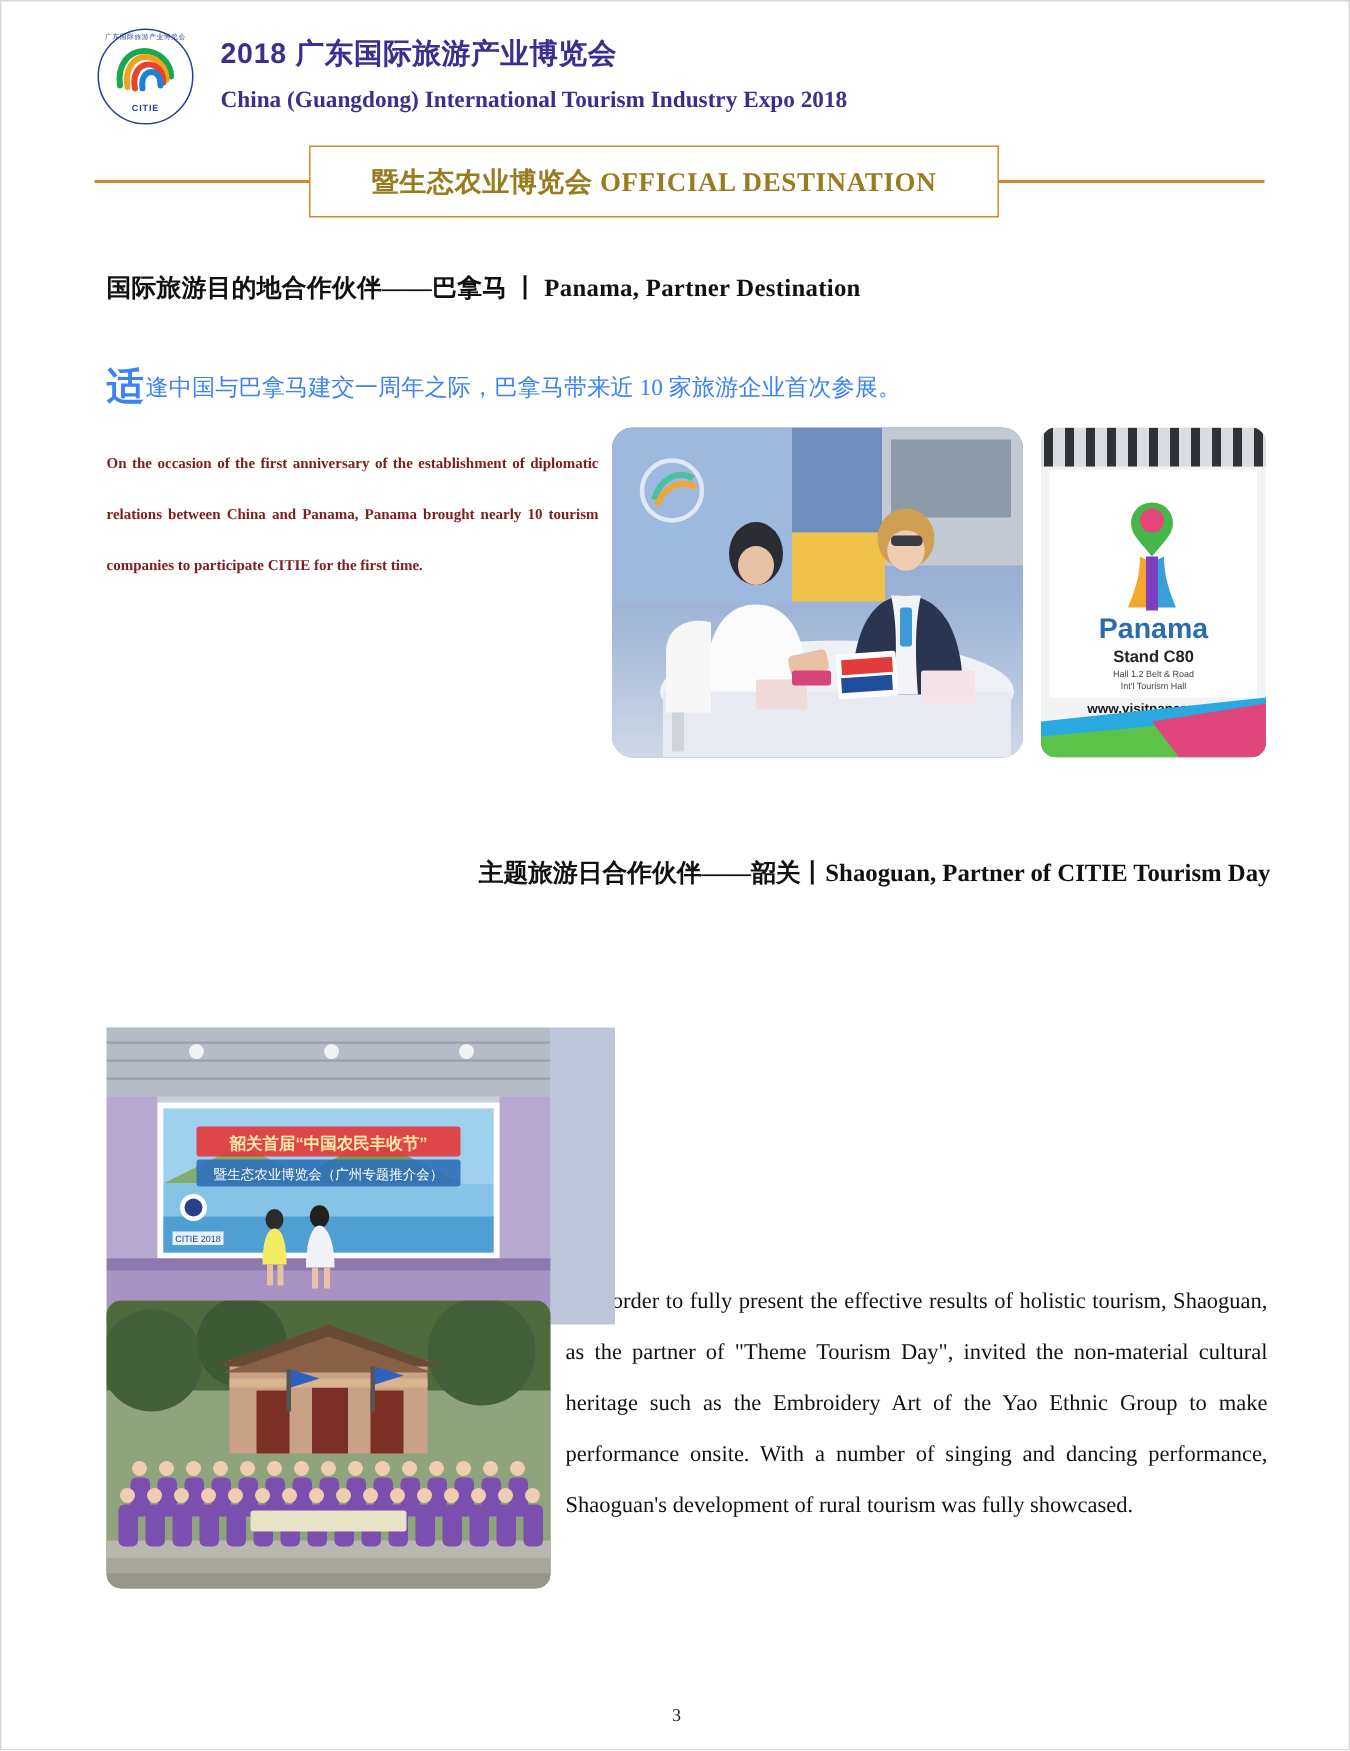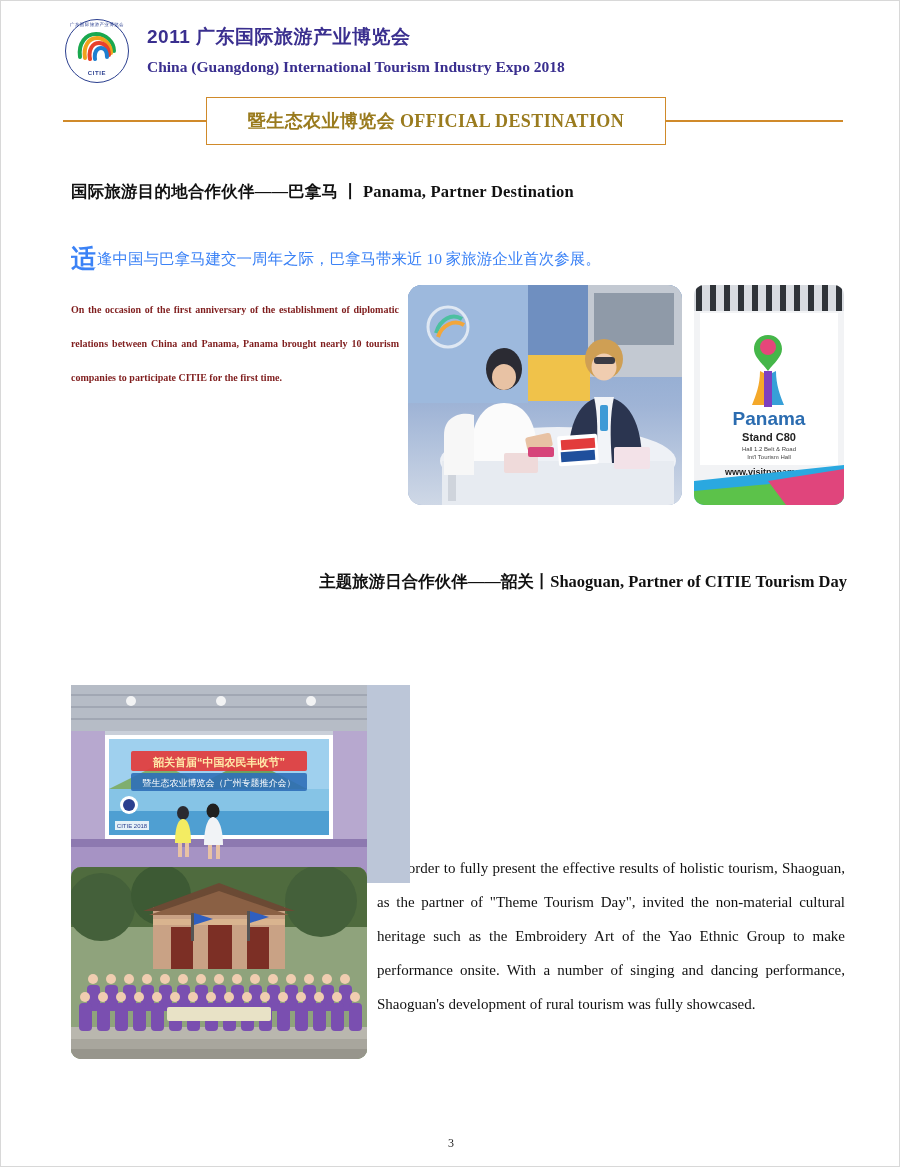--- a/index.html
+++ b/index.html
@@ -279,21 +279,21 @@
       <div class="logo-text-top">广东国际旅游产业博览会</div>
       <svg class="logo-arcs" viewBox="0 0 42 30">
         <path d="M4,26 C2,12 10,3 20,3 C30,3 38,11 38,20" fill="none" stroke="#1aa84f" stroke-width="4" stroke-linecap="round"></path>
         <path d="M9,27 C7,15 13,7 21,7 C29,7 35,14 35,22" fill="none" stroke="#f0a21c" stroke-width="4" stroke-linecap="round"></path>
         <path d="M14,28 C12,18 17,12 23,12 C29,12 33,17 33,24" fill="none" stroke="#e8412c" stroke-width="4" stroke-linecap="round"></path>
         <path d="M19,28 C18,21 21,17 25,17 C29,17 31,21 31,26" fill="none" stroke="#1f7fd0" stroke-width="4" stroke-linecap="round"></path>
       </svg>
       <div class="logo-text-bottom">CITIE</div>
     </div>
     <div class="header-titles">
-      <div class="title-cn">2011 广东国际旅游产业博览会</div>
+      <div class="title-cn">2018 广东国际旅游产业博览会</div>
       <div class="title-en">China (Guangdong) International Tourism Industry Expo 2018</div>
     </div>
   </div>
 
   <div class="banner-wrap">
     <div class="banner-rule"></div>
     <div class="banner-box">
       <div class="banner-text">暨生态农业博览会 OFFICIAL DESTINATION</div>
     </div>
   </div>

